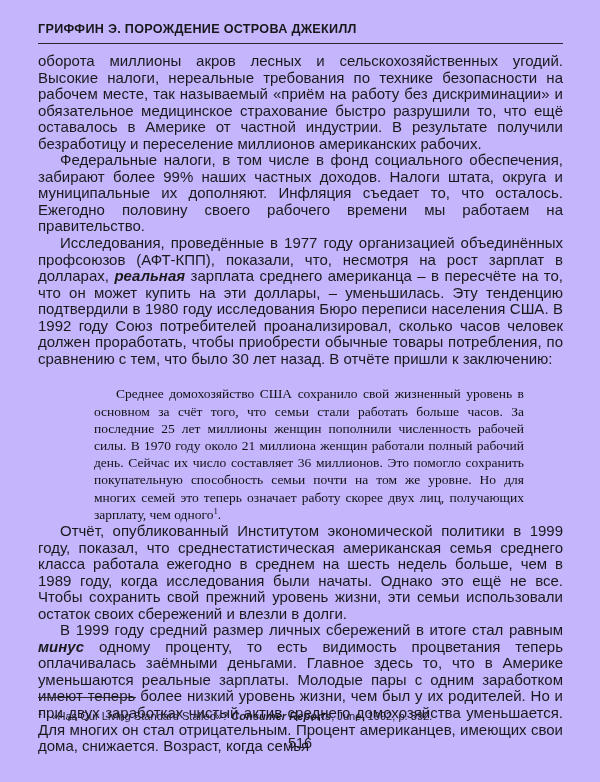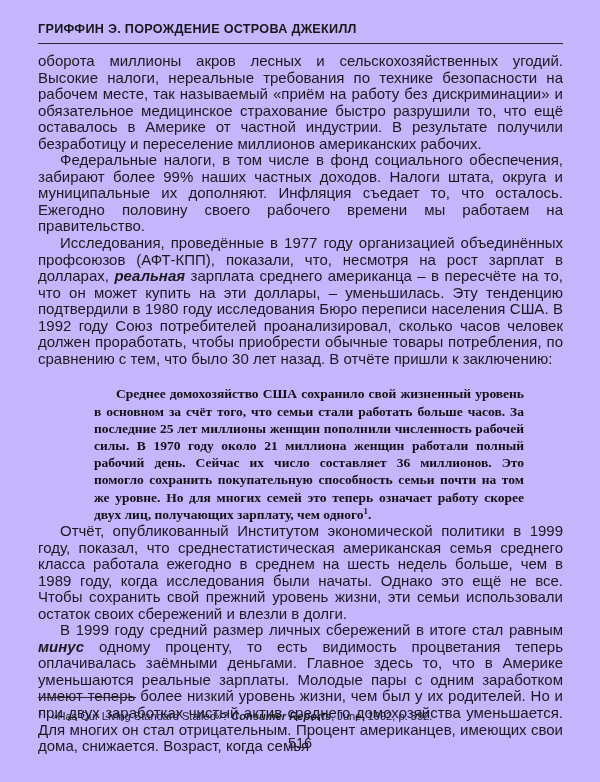--- a/index.html
+++ b/index.html
@@ -52,21 +52,21 @@
   .it { font-style: italic; font-weight: bold; }
 
   .quote {
     margin: 18px 0 0 0;
     padding: 0;
     width: 430px;
     margin-left: 56px;
     font-family: "Liberation Serif", serif;
     font-size: 13.5px;
     line-height: 17.2px;
-    font-weight: bold;
+    font-weight: normal;
     text-align: justify;
     text-justify: inter-word;
     color: #111114;
     text-indent: 22px;
   }
   .quote sup {
     font-size: 0.65em;
     vertical-align: super;
     line-height: 0;
   }

